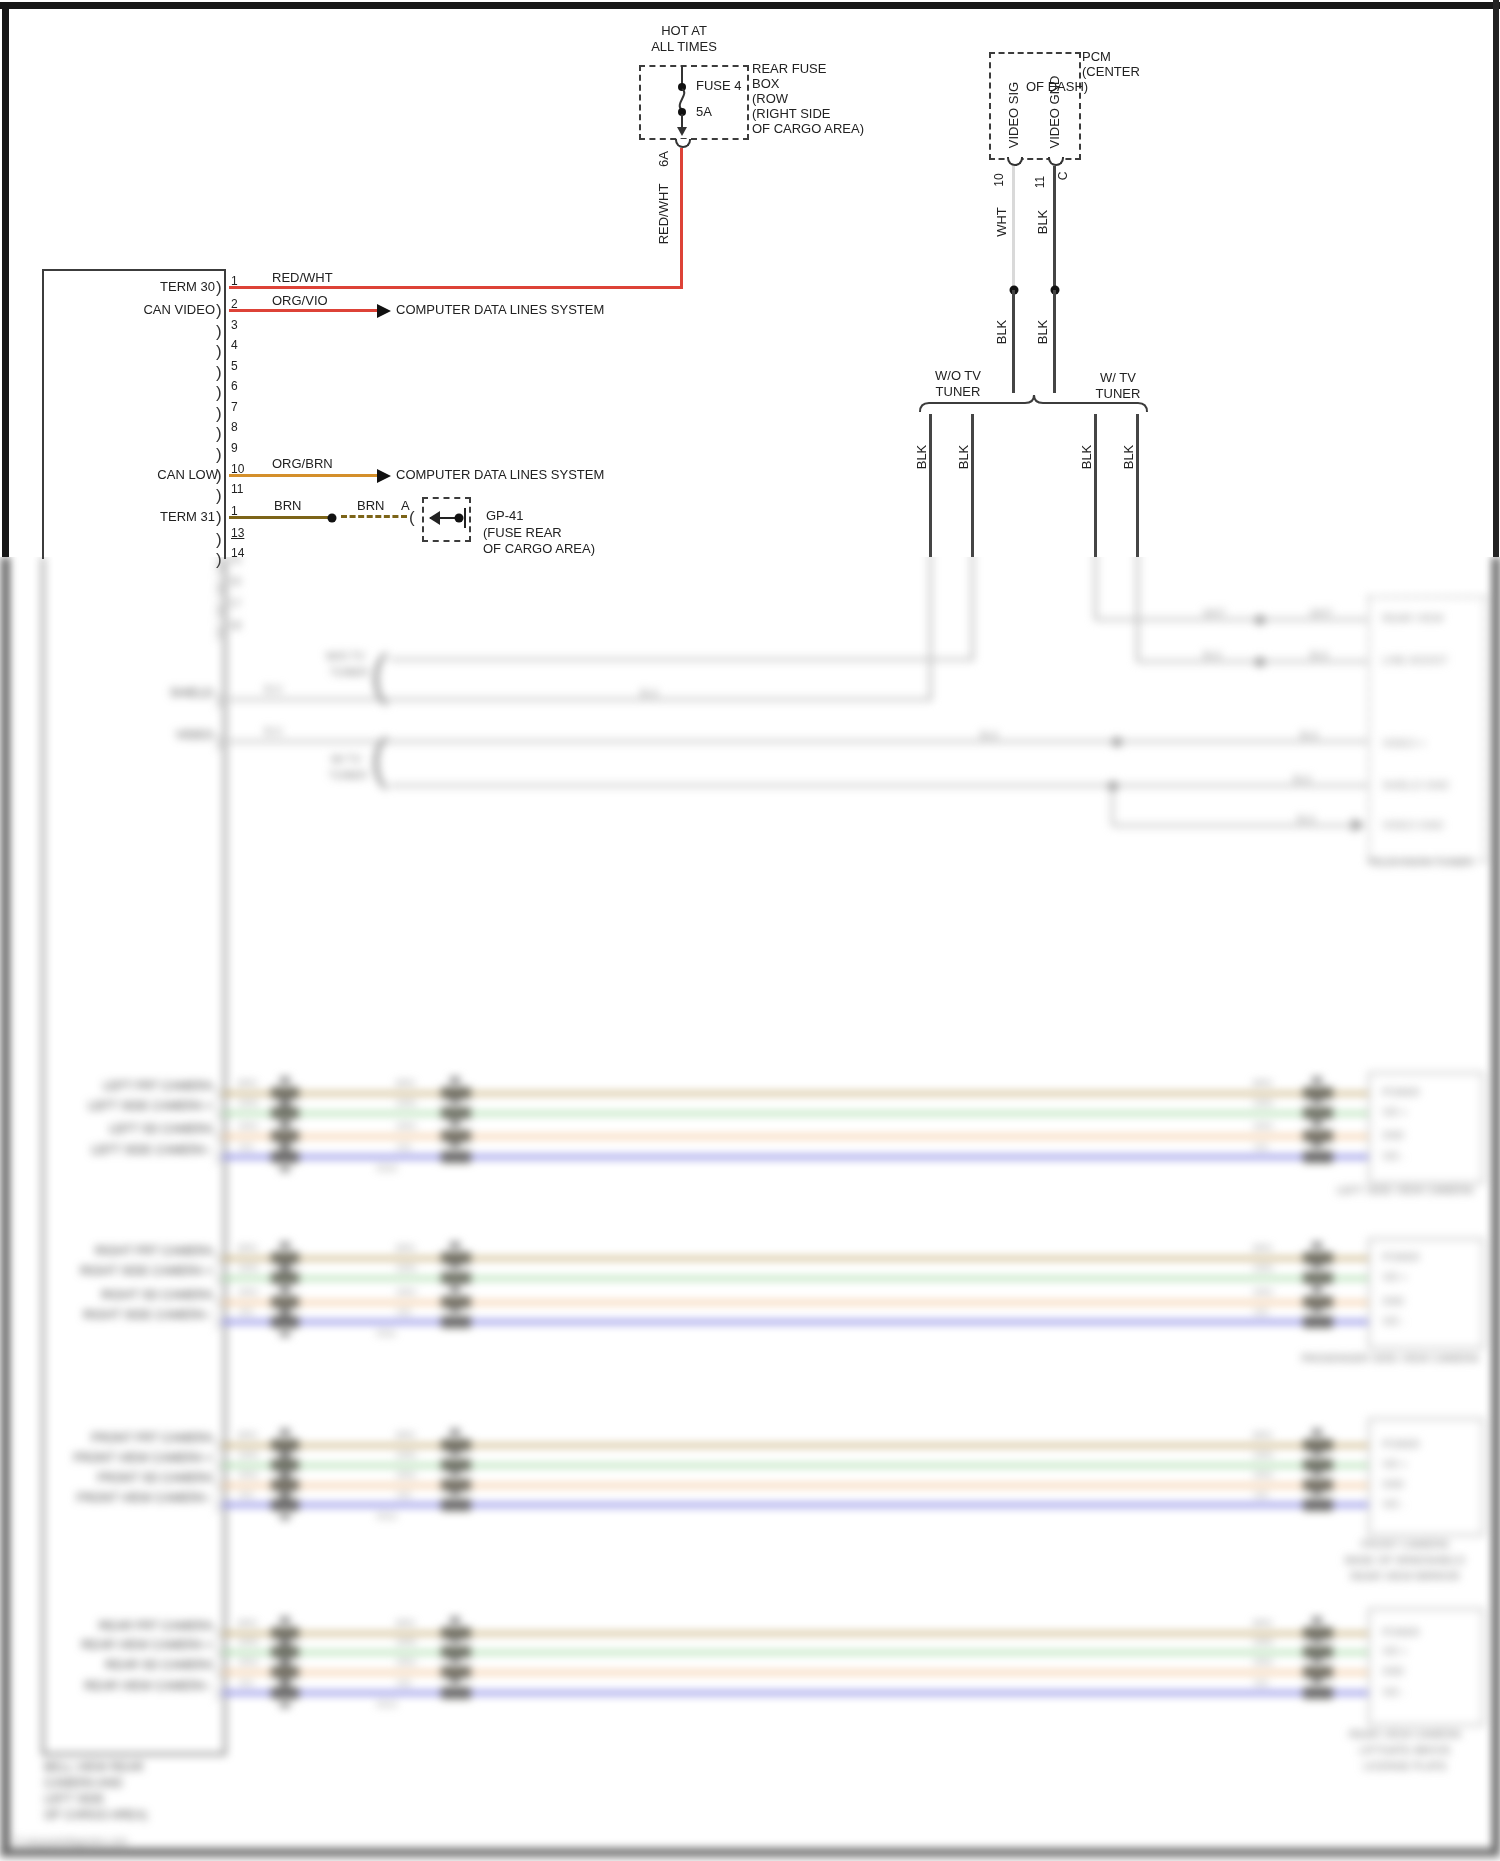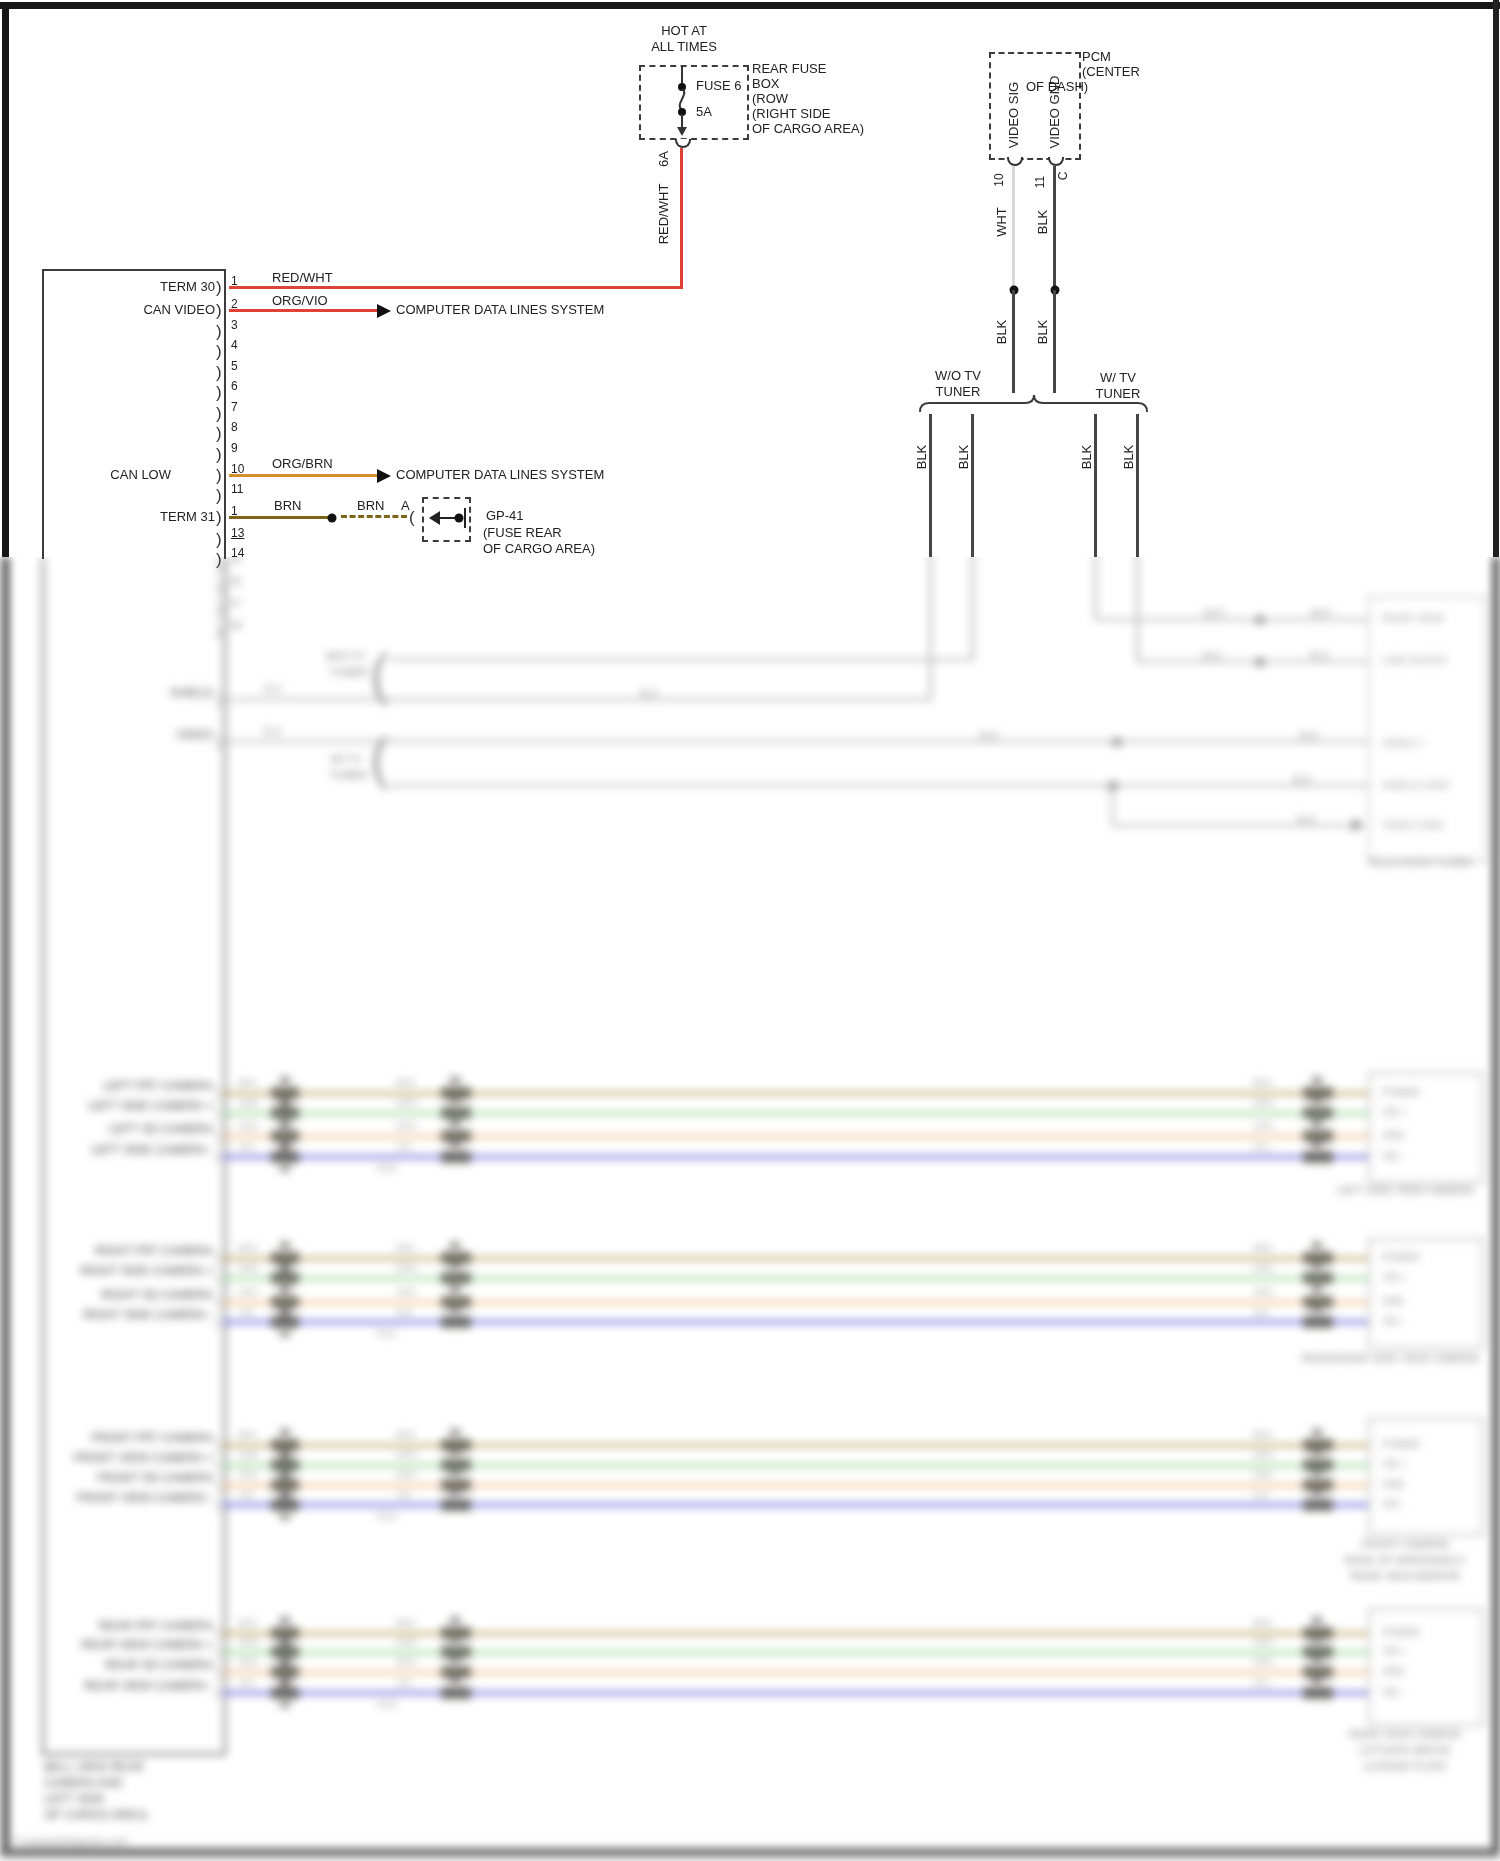--- a/index.html
+++ b/index.html
@@ -33,21 +33,21 @@
   <div class="txt ctr" style="left:619px;top:40px;width:130px">ALL TIMES</div>
   <div class="dashbox" style="left:639px;top:65px;width:106px;height:71px"></div>
   <div class="v" style="left:681px;top:66px;width:2px;height:18px;background:#333"></div>
   <div class="dot" style="left:682px;top:87px;width:8px;height:8px"></div>
   <svg style="position:absolute;left:668px;top:88px" width="28" height="24" viewBox="0 0 28 24">
     <path d="M14,1 C22,6 6,16 14,22" stroke="#333" stroke-width="2" fill="none"></path>
   </svg>
   <div class="dot" style="left:682px;top:112px;width:8px;height:8px"></div>
   <div class="v" style="left:681px;top:114px;width:2px;height:14px;background:#333"></div>
   <div class="tri-d" style="left:677px;top:127px"></div>
-  <div class="txt" style="left:696px;top:79px">FUSE 6</div>
+  <div class="txt" style="left:696px;top:79px">FUSE 4</div>
   <div class="txt" style="left:696px;top:105px">5A</div>
   <div class="txt" style="left:752px;top:62px">REAR FUSE</div>
   <div class="txt" style="left:752px;top:77px">BOX</div>
   <div class="txt" style="left:752px;top:92px">(ROW</div>
   <div class="txt" style="left:752px;top:107px">(RIGHT SIDE</div>
   <div class="txt" style="left:752px;top:122px">OF CARGO AREA)</div>
   <div class="cup" style="left:675px;top:139px"></div>
   <div class="vtxt" style="left:663px;top:159px">6A</div>
   <div class="vtxt" style="left:663px;top:214px">RED/WHT</div>
   <div class="v" style="left:680px;top:148px;width:3px;height:140px;background:#dd4237"></div>
@@ -117,21 +117,21 @@
       <div style="position: absolute; left: 216px; top: 509px; font-size: 17px; line-height: 1; color: rgb(51, 51, 51);">)</div>
       <div style="position: absolute; left: 231px; top: 504px; font-size: 12px;">1</div>
       <div style="position: absolute; left: 216px; top: 531px; font-size: 17px; line-height: 1; color: rgb(51, 51, 51);">)</div>
       <div style="position: absolute; left: 231px; top: 526px; font-size: 12px; text-decoration: underline;">13</div>
       <div style="position: absolute; left: 216px; top: 551px; font-size: 17px; line-height: 1; color: rgb(51, 51, 51);">)</div>
       <div style="position: absolute; left: 231px; top: 546px; font-size: 12px;">14</div>
     </div>
 
   <div class="txt" style="right:1285px;top:280px">TERM 30</div>
   <div class="txt" style="right:1285px;top:303px">CAN VIDEO</div>
-  <div class="txt" style="right:1329px;top:468px">CAN LOW</div>
+  <div class="txt" style="right:1282px;top:468px">CAN LOW</div>
   <div class="txt" style="right:1285px;top:510px">TERM 31</div>
 
   <div class="h" style="left:229px;top:286px;width:454px;height:3px;background:#dd4237"></div>
   <div class="txt" style="left:272px;top:271px">RED/WHT</div>
 
   <div class="h" style="left:229px;top:309px;width:148px;height:3px;background:#dd4237"></div>
   <div class="txt" style="left:272px;top:294px">ORG/VIO</div>
   <div class="tri-r" style="left:377px;top:304px"></div>
   <div class="txt" style="left:396px;top:303px">COMPUTER DATA LINES SYSTEM</div>
 

